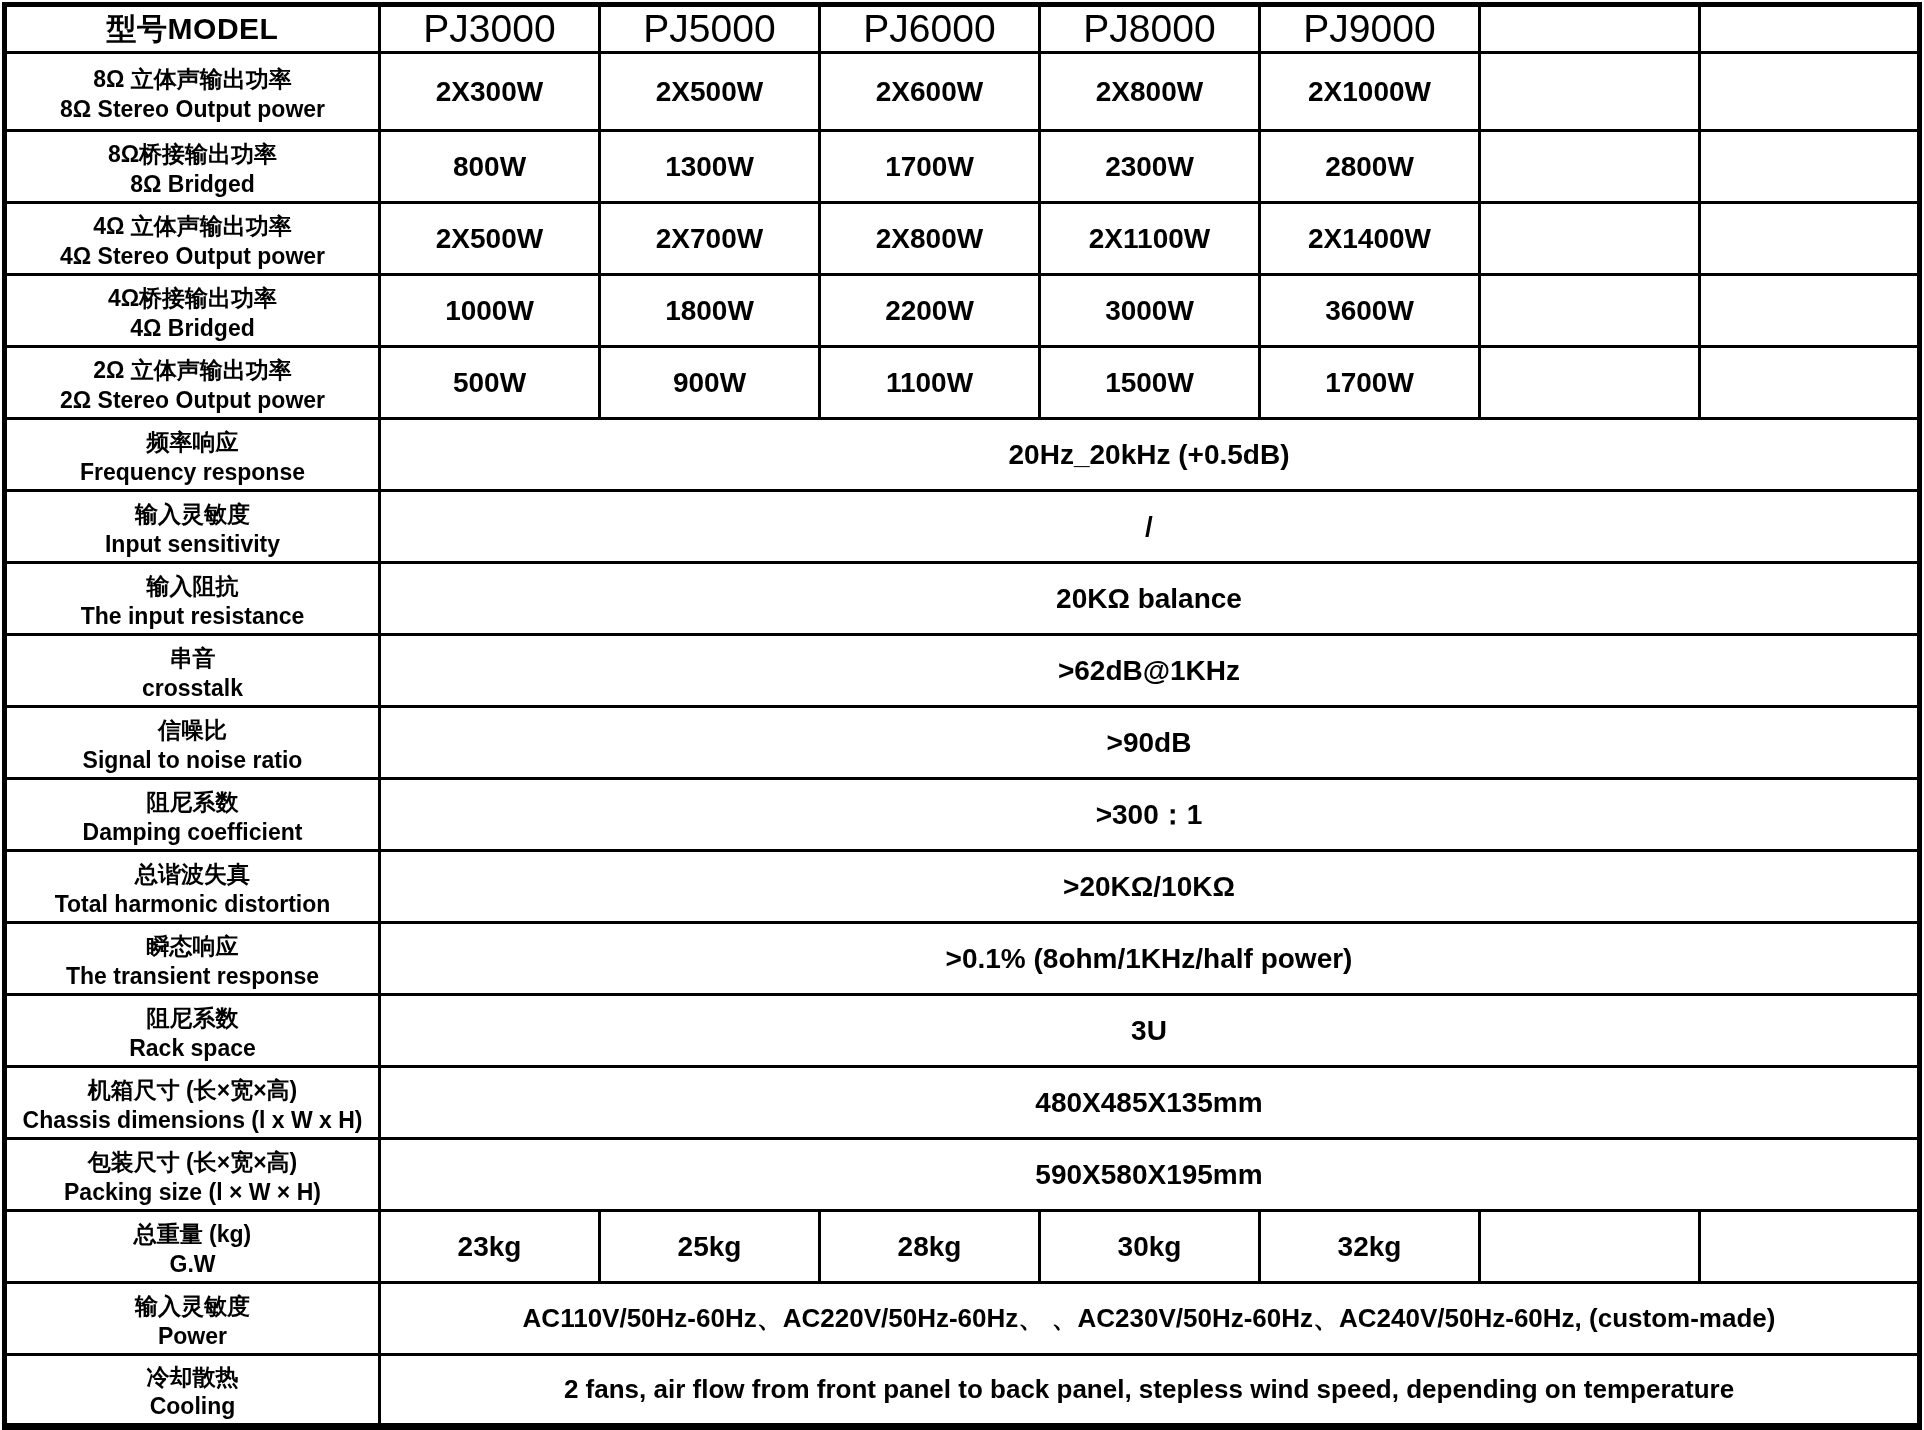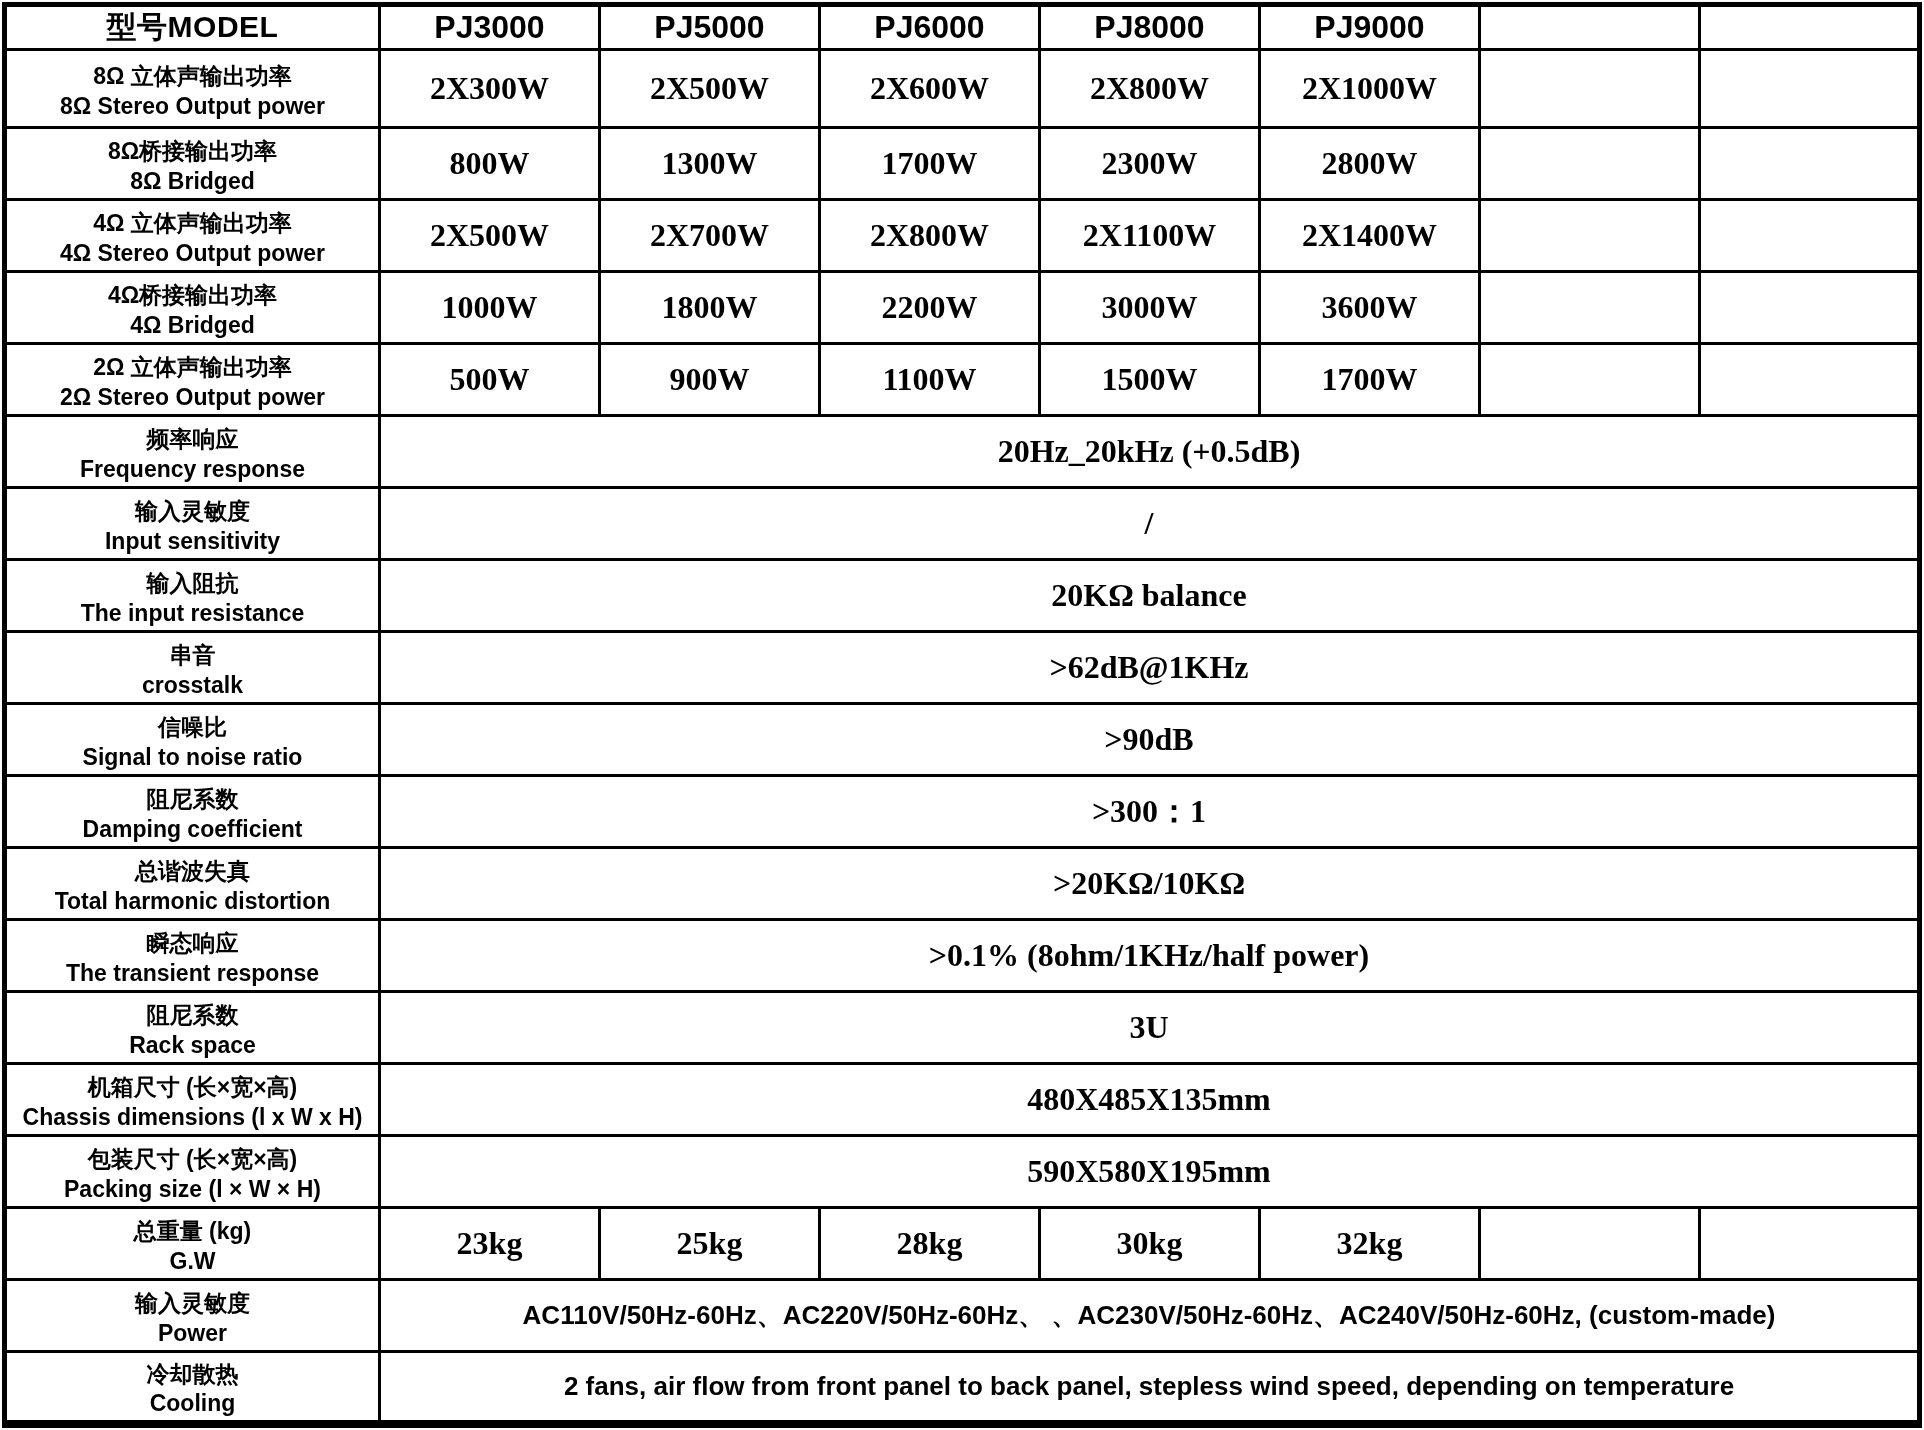--- a/index.html
+++ b/index.html
@@ -27,25 +27,25 @@
     padding:0 2px;
     text-align:center;
     vertical-align:middle;
     background:#ffffff;
     overflow:hidden;
   }
   tr.r-head   { height:45px; }
   tr.r-first  { height:78px; }
   tr.r        { height:72px; }
   th.model-label { font-size:30px; font-weight:700; letter-spacing:0.5px; }
-  th.model-col   { font-size:32px; font-weight:700; }
+  th.model-col   { font-size:39px; font-weight:400; }
   .lbl { line-height:1.28; }
   .lbl .cn { display:block; font-size:23px; font-weight:700;margin-top:6px; }
   .lbl .en { display:block; font-size:23px; font-weight:700; }
-  td.val    { font-size:32px; font-weight:700;font-family:Liberation Serif, serif; }
+  td.val    { font-size:28px; font-weight:700; }
   td.val-sm { font-size:26px; font-weight:700;text-align:center; }
 </style>
 </head>
 <body>
 
 <div class="sheet">
   <table class="spec">
     <colgroup>
       <col class="c-label">
         <col class="c-data">

